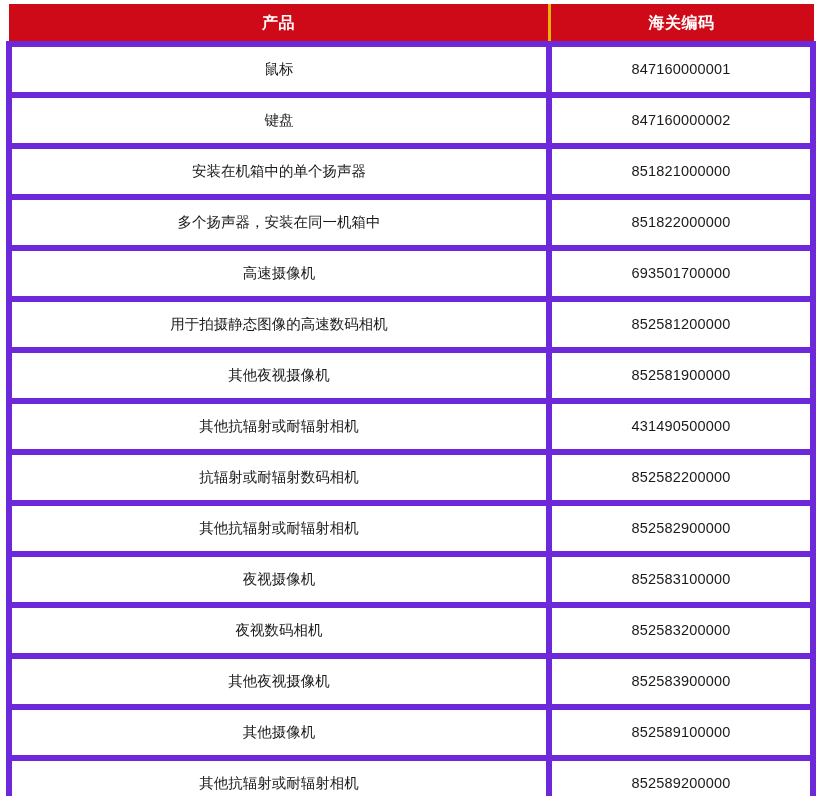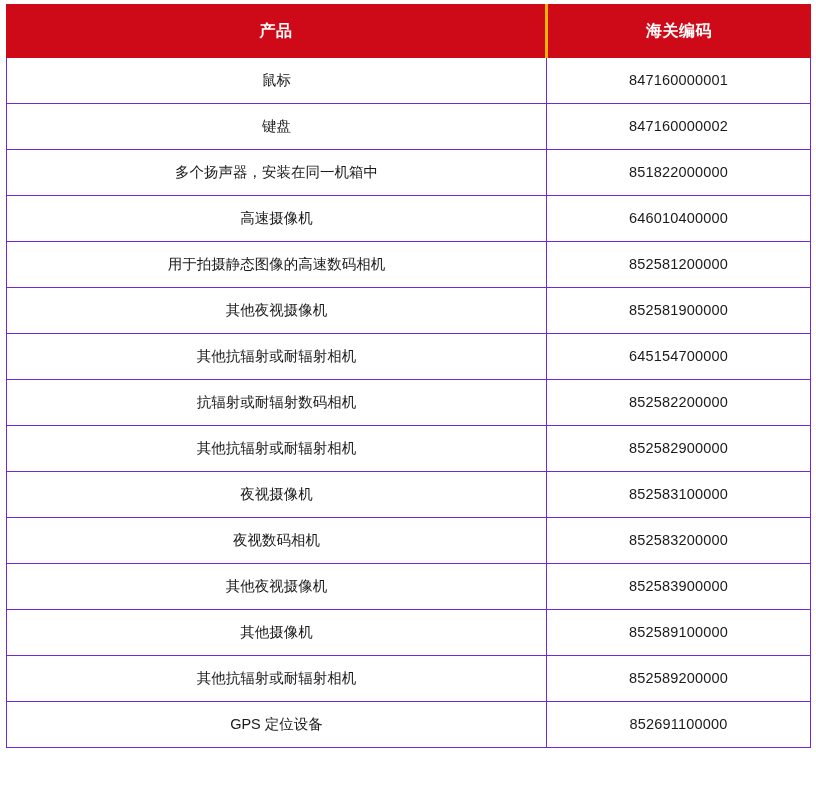--- a/index.html
+++ b/index.html
@@ -27,28 +27,28 @@
   table.hs-table col.col-code { width: 264px; }
 
   thead th {
     background: #cf0a18;
     color: #ffffff;
     font-size: 16px;
     font-weight: bold;
     text-align: center;
     height: 36px;
     border: 1px solid #cf0a18;
-    padding: 8px 4px;
+    padding: 0 4px;
     letter-spacing: 0.5px;
   }
   thead th.code-col {
     border-left: 3px solid #eab308;
   }
   tbody td {
-    border: 1px solid #6d28d9;
+    border: 6px solid #6d28d9;
     text-align: center;
     font-size: 14.5px;
     height: 41px;
     padding: 2px 6px;
     color: #1a1a1a;
     vertical-align: middle;
     line-height: 1.3;
   }
   tbody td.code {
     font-size: 14.5px;
@@ -74,38 +74,42 @@
     <tbody id="table-body">
         <tr>
           <td class="product">鼠标</td>
           <td class="code">847160000001</td>
         </tr>
         <tr>
           <td class="product">键盘</td>
           <td class="code">847160000002</td>
         </tr>
         <tr>
+          <td class="product">安装在机箱中的单个扬声器</td>
+          <td class="code">851821000000</td>
+        </tr>
+        <tr>
           <td class="product">多个扬声器，安装在同一机箱中</td>
           <td class="code">851822000000</td>
         </tr>
         <tr>
           <td class="product">高速摄像机</td>
-          <td class="code">646010400000</td>
+          <td class="code">693501700000</td>
         </tr>
         <tr>
           <td class="product">用于拍摄静态图像的高速数码相机</td>
           <td class="code">852581200000</td>
         </tr>
         <tr>
           <td class="product">其他夜视摄像机</td>
           <td class="code">852581900000</td>
         </tr>
         <tr>
           <td class="product">其他抗辐射或耐辐射相机</td>
-          <td class="code">645154700000</td>
+          <td class="code">431490500000</td>
         </tr>
         <tr>
           <td class="product">抗辐射或耐辐射数码相机</td>
           <td class="code">852582200000</td>
         </tr>
         <tr>
           <td class="product">其他抗辐射或耐辐射相机</td>
           <td class="code">852582900000</td>
         </tr>
         <tr>

